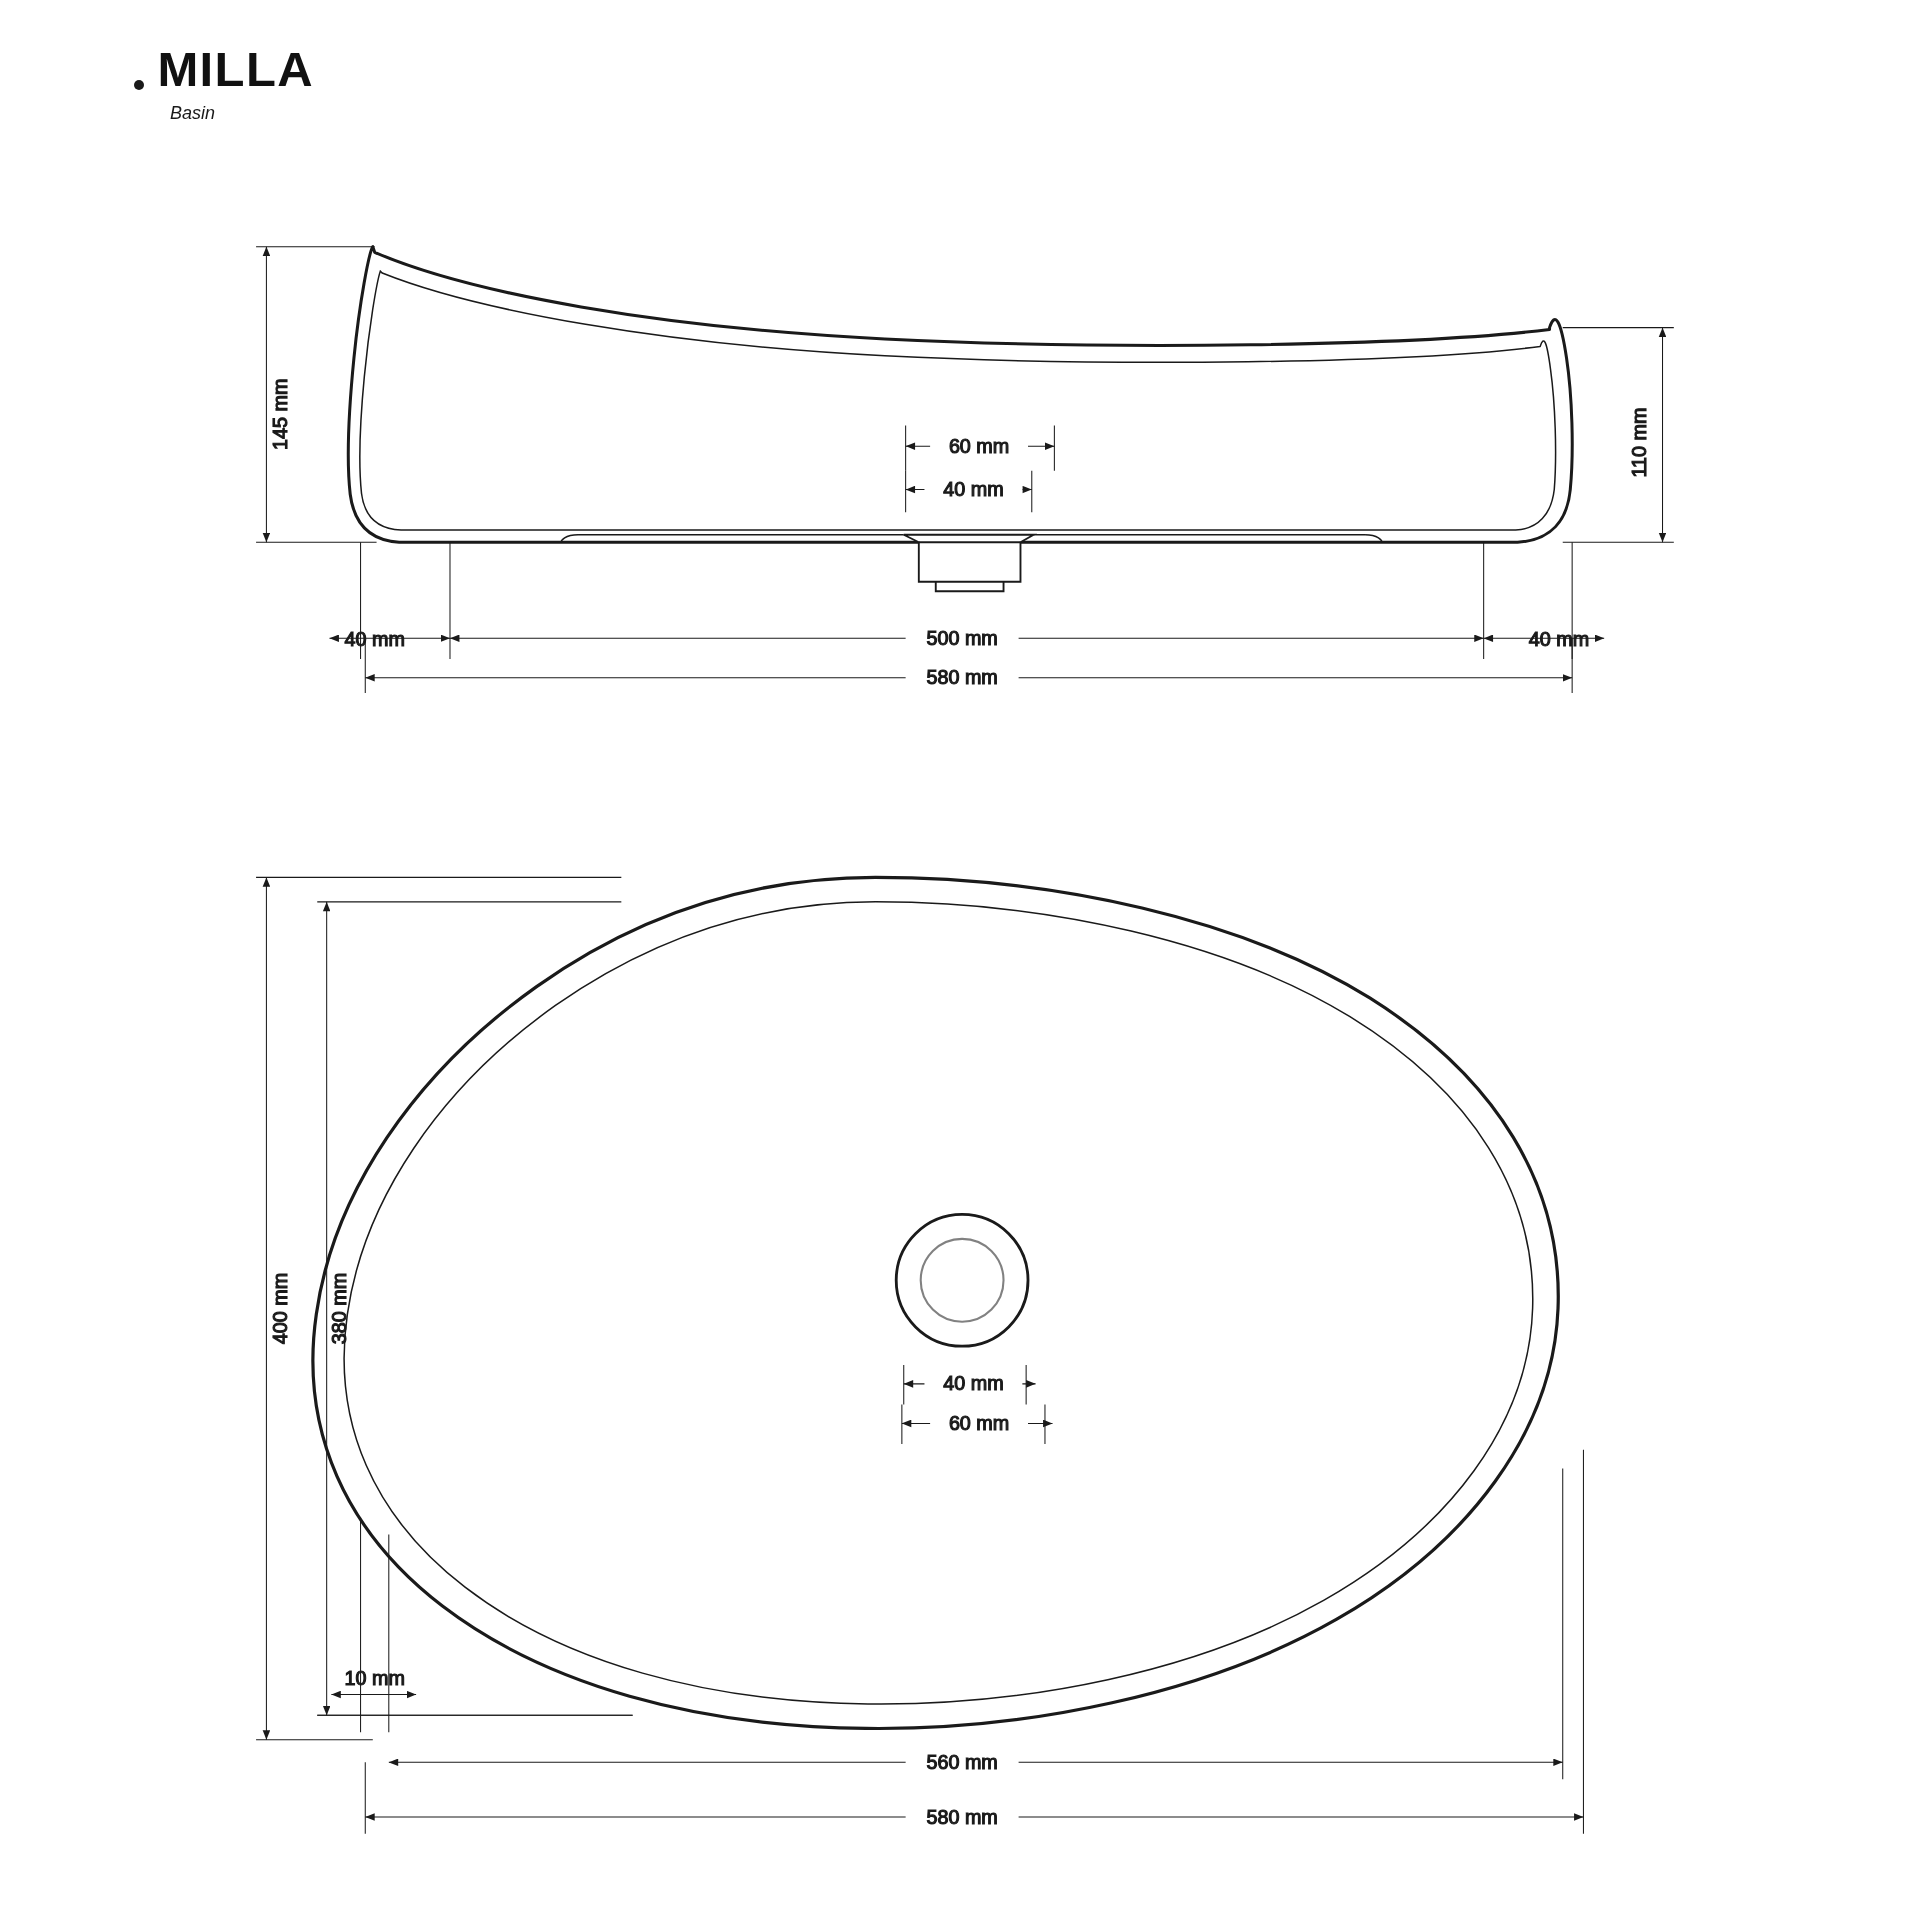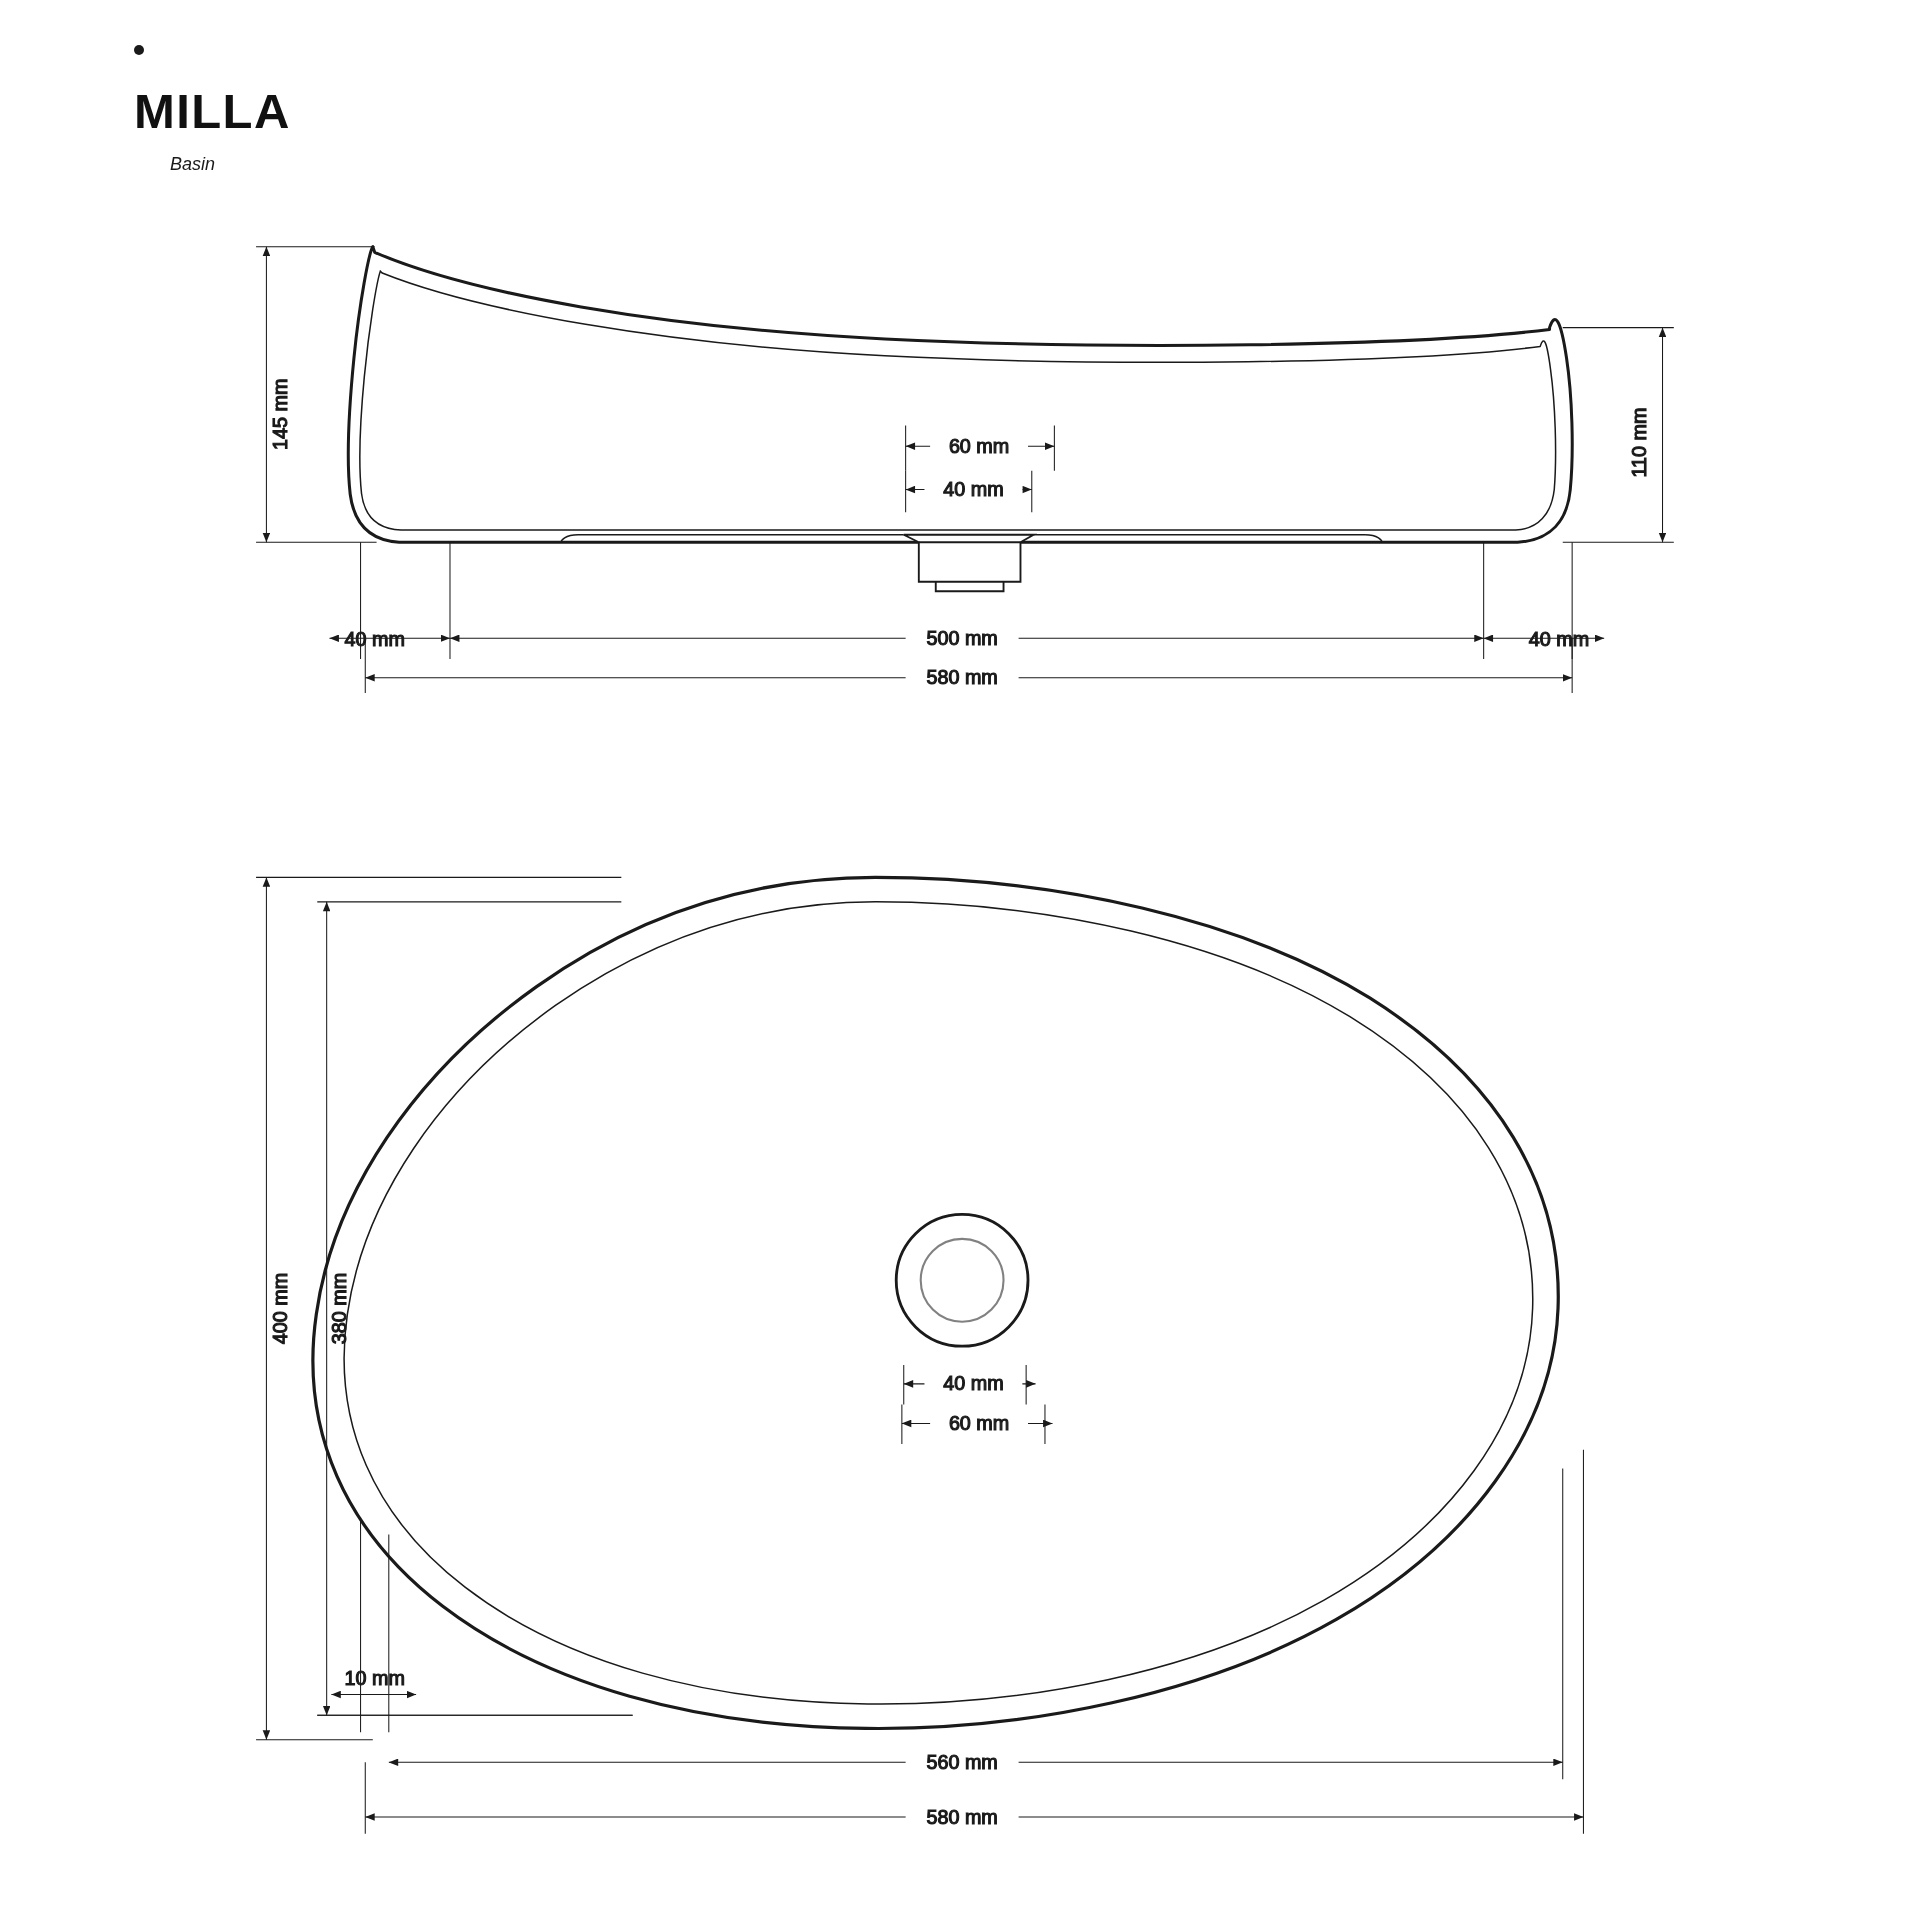--- a/index.html
+++ b/index.html
@@ -20,23 +20,22 @@
     inset: 0;
   }
   
   .title-block {
     position: absolute;
     left: 134px;
     top: 45px;
   }
   .title-row {
     display: flex;
-    align-items: flex-start;
-    gap: 28px;
-    flex-direction: column;
+    align-items: flex-end;
+    gap: 13px;
   }
   .title-dot {
     width: 10.4px;
     height: 10.4px;
     border-radius: 50%;
     background: #1a1a1a;
     display: inline-block;
     margin-bottom: 3.8px;
   }
   .title-text {
@@ -44,21 +43,21 @@
     font-weight: bold;
     letter-spacing: 1.4px;
     line-height: 1;
     color: #111111;
   }
   .subtitle-text {
     font-size: 18px;
     font-style: italic;
     color: #1a1a1a;
     margin-left: 36px;
-    margin-top: 18px;
+    margin-top: 9px;
   }
   
   svg.drawing {
     position: absolute;
     left: 0;
     top: 0;
     width: 1928px;
     height: 1928px;
   }
   .dim-label {

